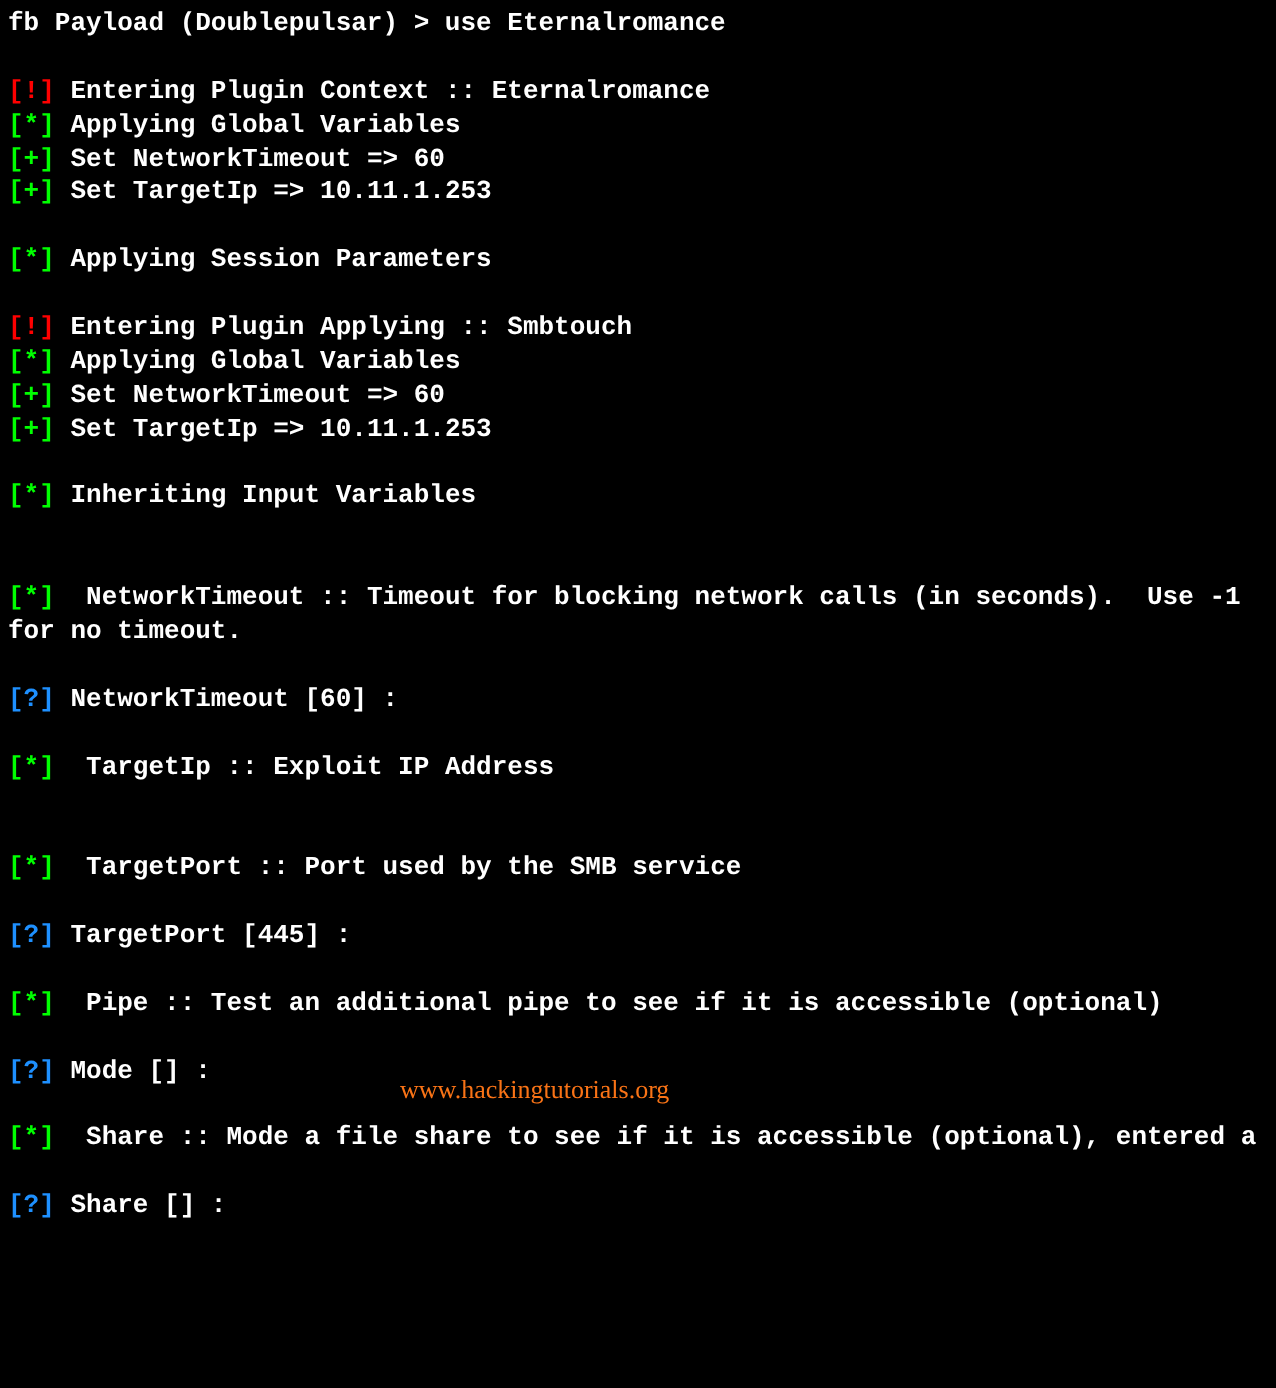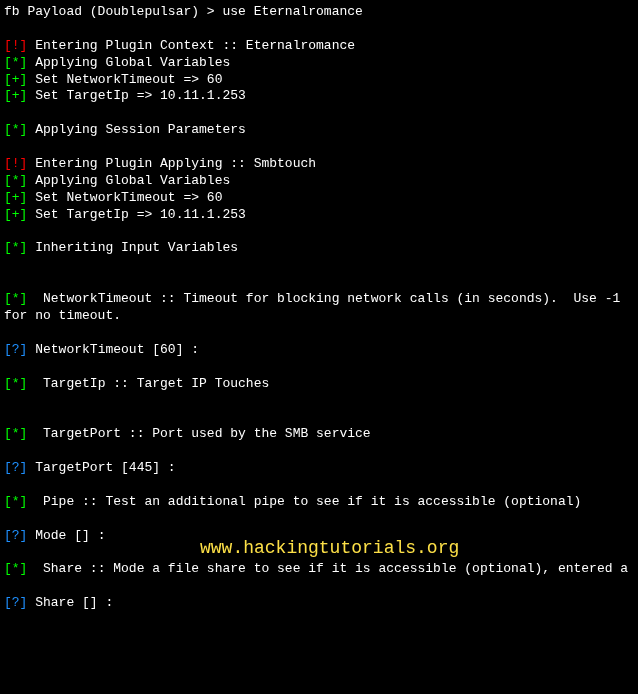--- a/index.html
+++ b/index.html
@@ -7,32 +7,33 @@
       color: #ccc;
       font-family: 'Courier New', monospace;
       font-size: 13px;
       line-height: 1.3;
       margin: 0;
       padding: 4px;
       width: 630px;
     }
     .line {
       white-space: pre;
+      font-weight: bold;
     }
     .red { color: #ff0000; }
     .green { color: #00ff00; }
     .blue { color: #1e90ff; }
     .white { color: #fff; }
     .watermark {
       position: absolute;
       top: 537px;
       left: 200px;
-      color: #fde047;
-      font-family: Liberation Mono, monospace;
-      font-size: 18px;
+      color: #f97316;
+      font-family: Liberation Serif, serif;
+      font-size: 13px;
     }
   </style>
 </head>
 <body>
 
 <div>
   <div class="line white">fb Payload (Doublepulsar) &gt; use Eternalromance</div>
   <div class="line">&nbsp;</div>
   <div id="lines-container">
       <div class="line"><span class="red">[!]</span> <span class="white">Entering Plugin Context :: Eternalromance</span></div>
@@ -48,21 +49,21 @@
       <div class="line"><span class="green">[+]</span> <span class="white">Set TargetIp =&gt; 10.11.1.253</span></div>
       <div class="line">&nbsp;</div>
       <div class="line"><span class="green">[*]</span> <span class="white">Inheriting Input Variables</span></div>
       <div class="line">&nbsp;</div>
       <div class="line">&nbsp;</div>
       <div class="line"><span class="green">[*]</span> <span class="white"> NetworkTimeout :: Timeout for blocking network calls (in seconds).  Use -1</span></div>
       <div class="line"><span class="white">for no timeout.</span></div>
       <div class="line">&nbsp;</div>
       <div class="line"><span class="blue">[?]</span> <span class="white">NetworkTimeout [60] :</span></div>
       <div class="line">&nbsp;</div>
-      <div class="line"><span class="green">[*]</span> <span class="white"> TargetIp :: Target IP Touches</span></div>
+      <div class="line"><span class="green">[*]</span> <span class="white"> TargetIp :: Exploit IP Address</span></div>
       <div class="line">&nbsp;</div>
       <div class="line">&nbsp;</div>
       <div class="line"><span class="green">[*]</span> <span class="white"> TargetPort :: Port used by the SMB service</span></div>
       <div class="line">&nbsp;</div>
       <div class="line"><span class="blue">[?]</span> <span class="white">TargetPort [445] :</span></div>
       <div class="line">&nbsp;</div>
       <div class="line"><span class="green">[*]</span> <span class="white"> Pipe :: Test an additional pipe to see if it is accessible (optional)</span></div>
       <div class="line">&nbsp;</div>
       <div class="line"><span class="blue">[?]</span> <span class="white">Mode [] :</span></div>
       <div class="line">&nbsp;</div>

